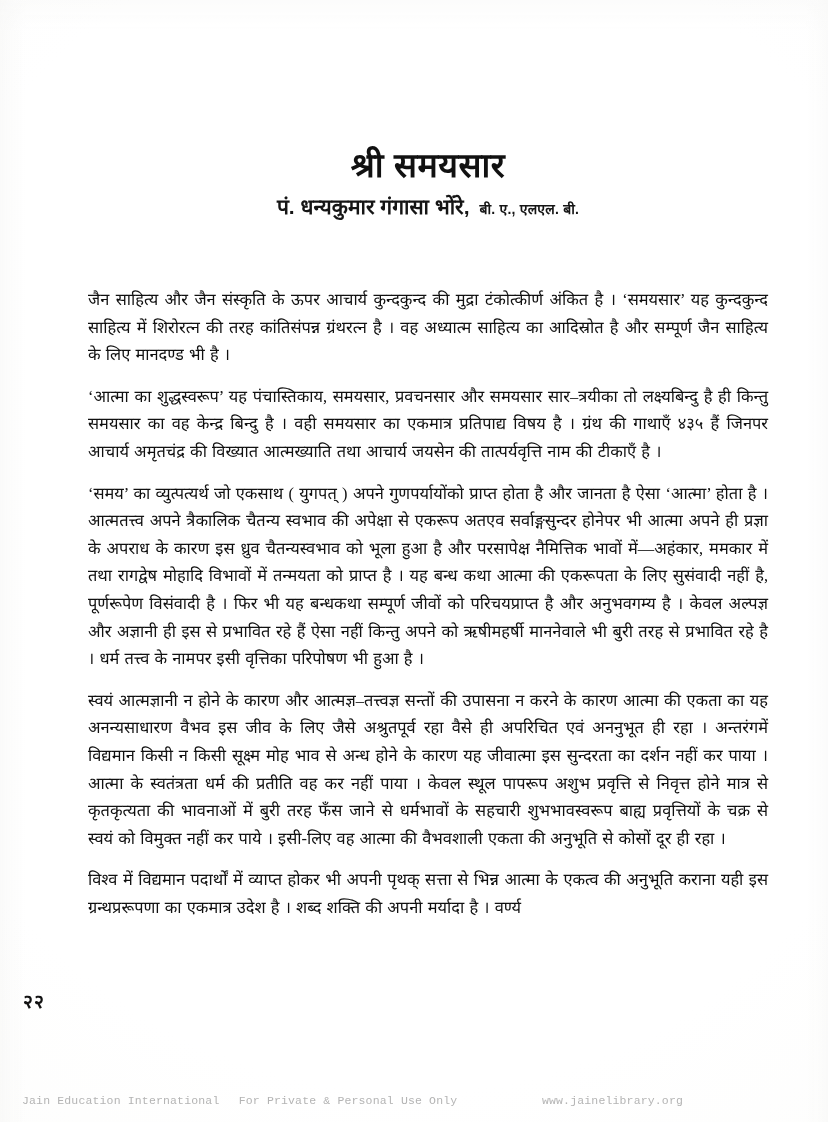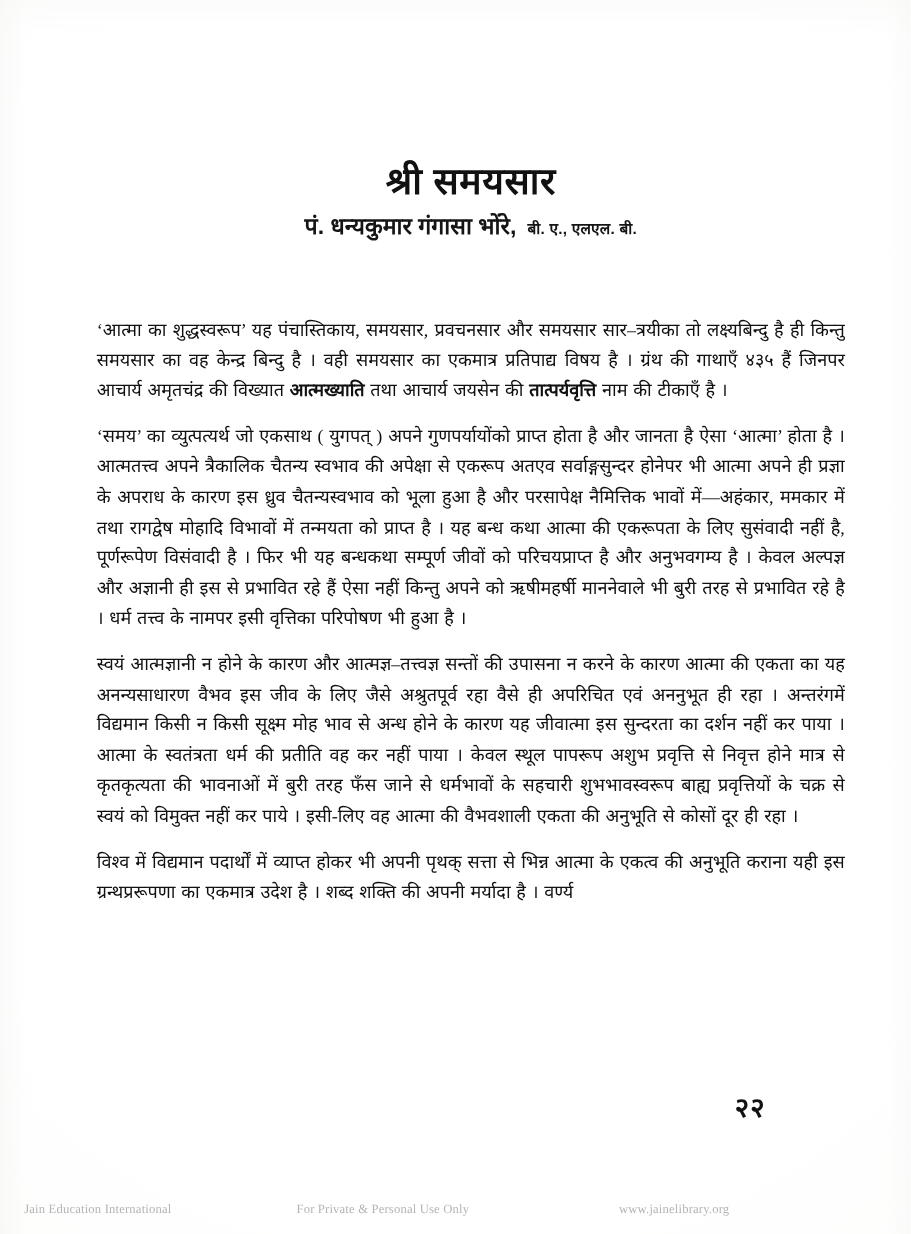--- a/index.html
+++ b/index.html
@@ -99,87 +99,88 @@
     text-justify: inter-word;
     word-spacing: 1.1px;
     hyphens: none;
   }
 
   p.para:last-of-type {
     margin-bottom: 12px;
   }
 
   p.para b, p.para .bold {
-    font-weight: bold;
+    font-weight: normal;
   }
 
   
   .page-number {
     position: absolute;
     left: 0;
     right: 0;
     top: 988px;
-    text-align: right;
+    text-align: left;
     font-family: "Liberation Serif", "DejaVu Serif", serif;
-    font-size: 25px;
+    font-size: 19px;
     font-weight: bold;
     color: #121212;
     letter-spacing: 1px;
     padding-left: 23px;
   }
 
   
   .footer {
     position: absolute;
     left: 0;
     right: 0;
     top: 1088px;
     height: 24px;
     display: flex;
     align-items: center;
-    font-family: Liberation Serif, serif;
+    font-family: Liberation Mono, monospace;
     font-size: 11.5px;
     color: #b4b4b4;
     letter-spacing: 0.15px;
   }
 
   .footer-left {
     position: absolute;
     left: 22px;
     white-space: nowrap;
   }
 
   .footer-center {
     position: absolute;
     left: 50%;
     transform: translateX(-50%);
     white-space: nowrap;
   }
 
   .footer-right {
     position: absolute;
-    right: 33px;
+    right: 13px;
     white-space: nowrap;
   }
 </style>
 </head>
 <body>
 
 <div class="page">
   <div class="content">
 
     <div class="title-block">
       <h1 class="doc-title">श्री समयसार</h1>
       <div class="byline">
         <span>पं. धन्यकुमार गंगासा भोंरे,</span><span class="degrees">बी. ए., एलएल. बी.</span>
       </div>
     </div>
 
     <div class="body-col">
 
+      <p class="para">जैन साहित्य और जैन संस्कृति के ऊपर आचार्य कुन्दकुन्द की मुद्रा टंकोत्कीर्ण अंकित है । ‘समयसार’ यह कुन्दकुन्द साहित्य में शिरोरत्न की तरह कांतिसंपन्न ग्रंथरत्न है । वह अध्यात्म साहित्य का आदिस्रोत है और सम्पूर्ण जैन साहित्य के लिए मानदण्ड भी है ।</p>
 
       <p class="para"><span>‘आत्मा का शुद्धस्वरूप’ यह पंचास्तिकाय, समयसार, प्रवचनसार और समयसार सार–त्रयीका तो लक्ष्यबिन्दु है ही किन्तु समयसार का वह केन्द्र बिन्दु है । वही समयसार का एकमात्र प्रतिपाद्य विषय है । ग्रंथ की गाथाएँ ४३५ हैं जिनपर आचार्य अमृतचंद्र की विख्यात </span><b>आत्मख्याति</b><span> तथा आचार्य जयसेन की </span><b>तात्पर्यवृत्ति</b><span> नाम की टीकाएँ है ।</span></p>
 
       <p class="para">‘समय’ का व्युत्पत्यर्थ जो एकसाथ ( युगपत् ) अपने गुणपर्यायोंको प्राप्त होता है और जानता है ऐसा ‘आत्मा’ होता है । आत्मतत्त्व अपने त्रैकालिक चैतन्य स्वभाव की अपेक्षा से एकरूप अतएव सर्वाङ्गसुन्दर होनेपर भी आत्मा अपने ही प्रज्ञा के अपराध के कारण इस ध्रुव चैतन्यस्वभाव को भूला हुआ है और परसापेक्ष नैमित्तिक भावों में—अहंकार, ममकार में तथा रागद्वेष मोहादि विभावों में तन्मयता को प्राप्त है । यह बन्ध कथा आत्मा की एकरूपता के लिए सुसंवादी नहीं है, पूर्णरूपेण विसंवादी है । फिर भी यह बन्धकथा सम्पूर्ण जीवों को परिचयप्राप्त है और अनुभवगम्य है । केवल अल्पज्ञ और अज्ञानी ही इस से प्रभावित रहे हैं ऐसा नहीं किन्तु अपने को ऋषीमहर्षी माननेवाले भी बुरी तरह से प्रभावित रहे है । धर्म तत्त्व के नामपर इसी वृत्तिका परिपोषण भी हुआ है ।</p>
 
       <p class="para">स्वयं आत्मज्ञानी न होने के कारण और आत्मज्ञ–तत्त्वज्ञ सन्तों की उपासना न करने के कारण आत्मा की एकता का यह अनन्यसाधारण वैभव इस जीव के लिए जैसे अश्रुतपूर्व रहा वैसे ही अपरिचित एवं अननुभूत ही रहा । अन्तरंगमें विद्यमान किसी न किसी सूक्ष्म मोह भाव से अन्ध होने के कारण यह जीवात्मा इस सुन्दरता का दर्शन नहीं कर पाया । आत्मा के स्वतंत्रता धर्म की प्रतीति वह कर नहीं पाया । केवल स्थूल पापरूप अशुभ प्रवृत्ति से निवृत्त होने मात्र से कृतकृत्यता की भावनाओं में बुरी तरह फँस जाने से धर्मभावों के सहचारी शुभभावस्वरूप बाह्य प्रवृत्तियों के चक्र से स्वयं को विमुक्त नहीं कर पाये । इसी-लिए वह आत्मा की वैभवशाली एकता की अनुभूति से कोसों दूर ही रहा ।</p>
 
       <p class="para">विश्व में विद्यमान पदार्थों में व्याप्त होकर भी अपनी पृथक् सत्ता से भिन्न आत्मा के एकत्व की अनुभूति कराना यही इस ग्रन्थप्ररूपणा का एकमात्र उदेश है । शब्द शक्ति की अपनी मर्यादा है । वर्ण्य</p>
 
     </div>

